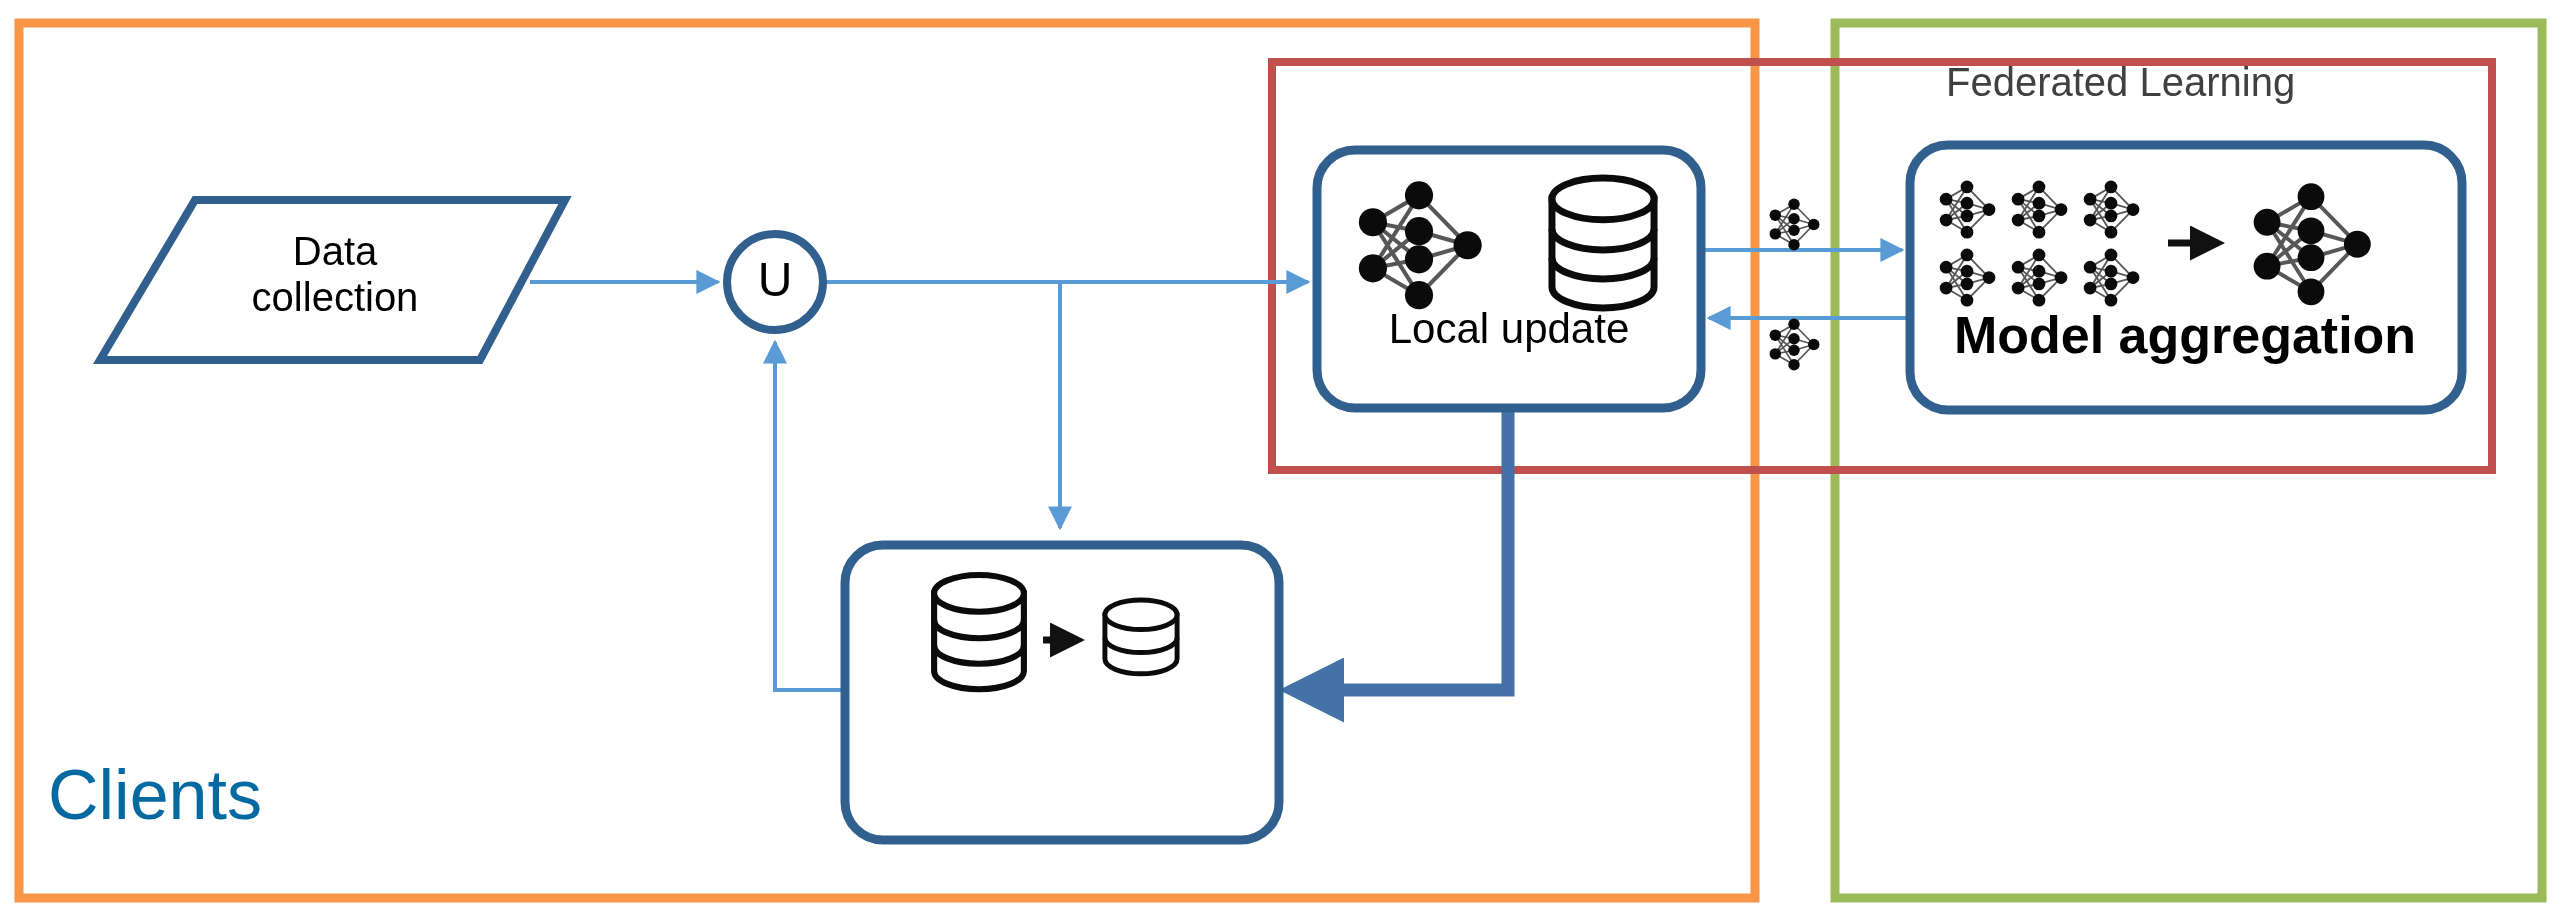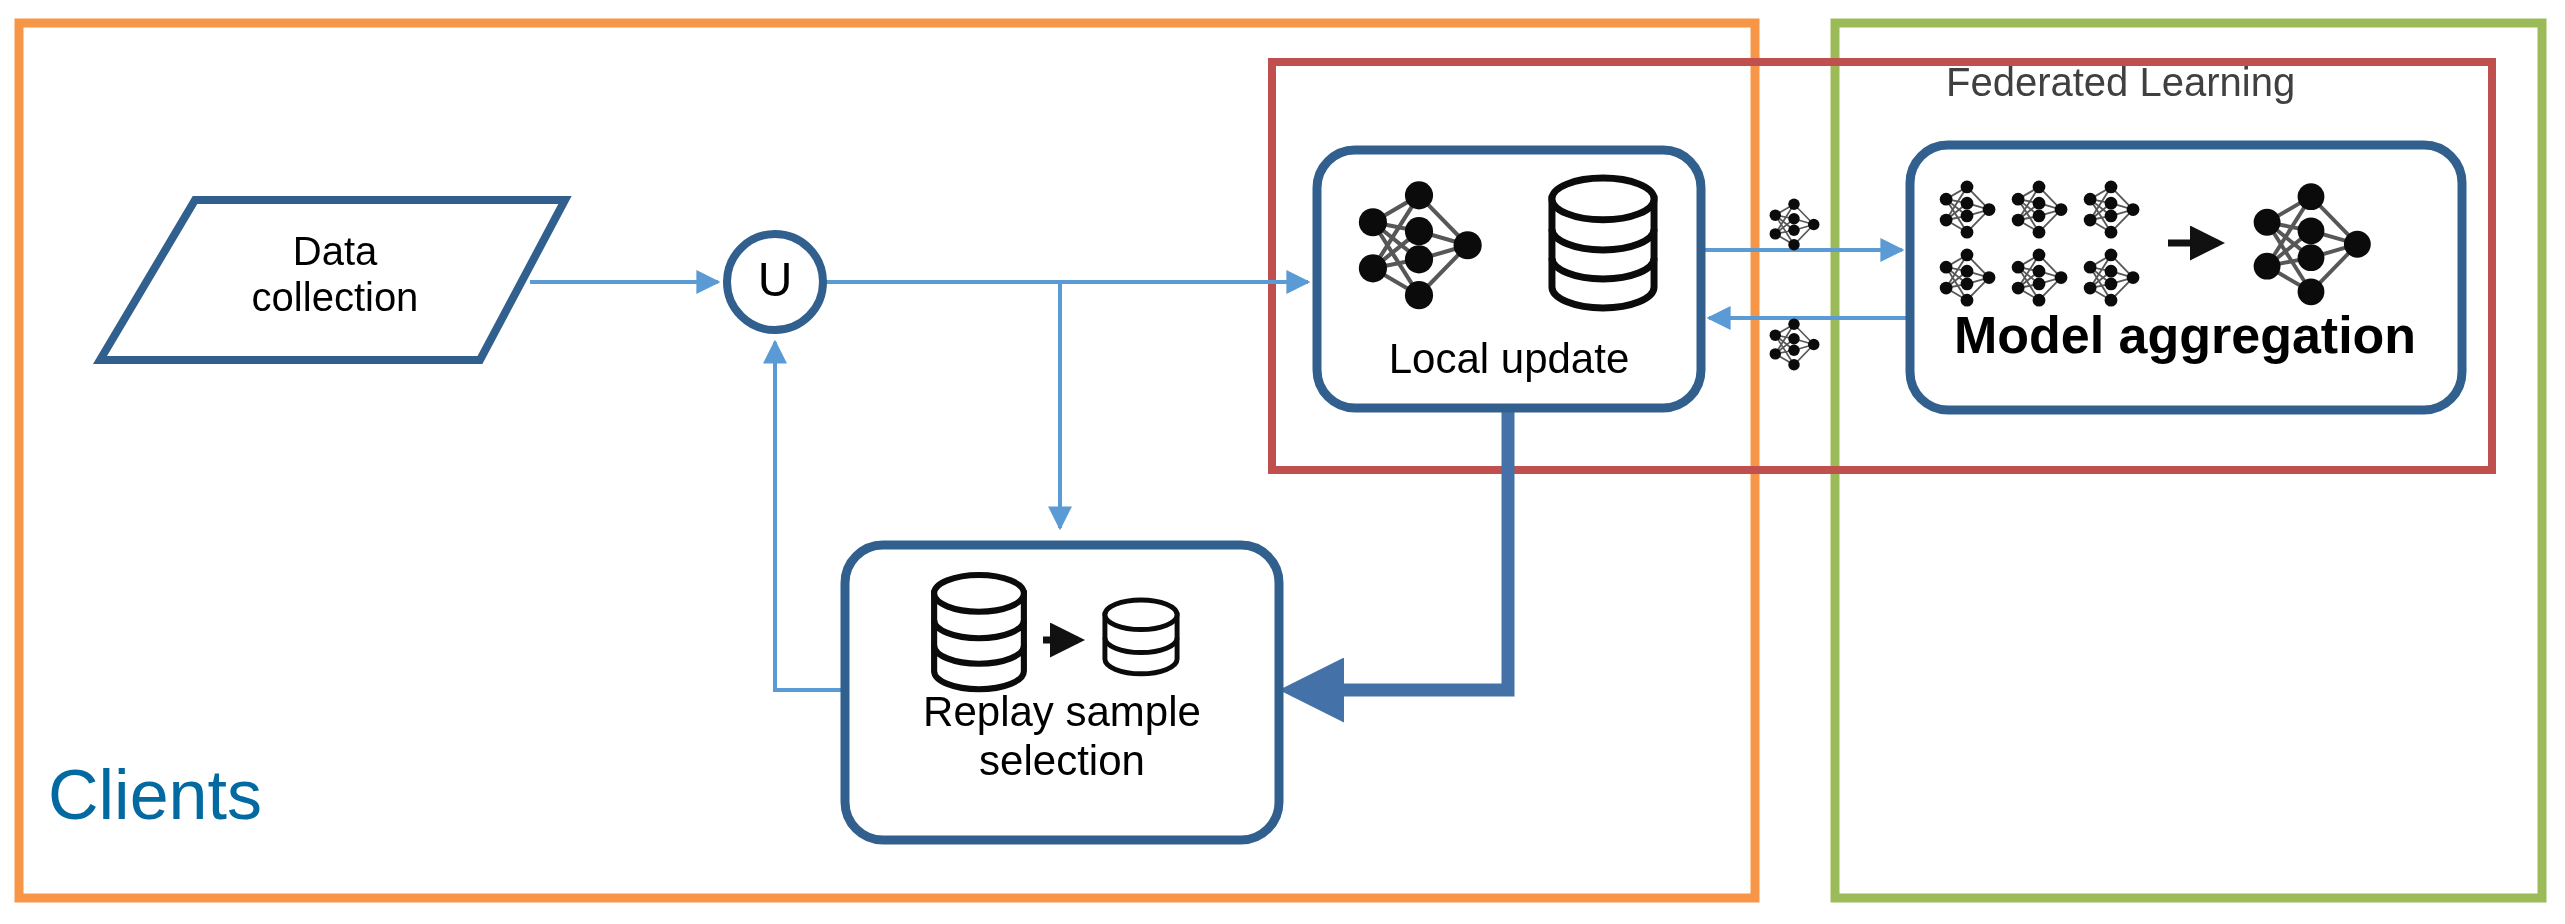--- a/index.html
+++ b/index.html
@@ -68,21 +68,20 @@
     left: 725px;
     top: 252px;
     width: 100px;
     font-size: 48px;
   }
   #local-update-text {
     left: 1327px;
     top: 305px;
     width: 364px;
     font-size: 42px;
-    margin-top: 30px;
   }
   #model-aggregation-text {
     left: 1920px;
     top: 305px;
     width: 530px;
     font-size: 52px;
     font-weight: bold;
   }
   #replay-text {
     left: 855px;
@@ -246,16 +245,14 @@
 
   <div class="node-text" id="data-collection-text">Data
 collection</div>
 
   <div class="node-text" id="u-text">U</div>
 
   <div class="node-text" id="local-update-text">Local update</div>
 
   <div class="node-text" id="model-aggregation-text">Model aggregation</div>
 
-  <div class="node-text" id="replay-text">Replay sample
-selection</div>
 
 </div>
 
 </body></html>

